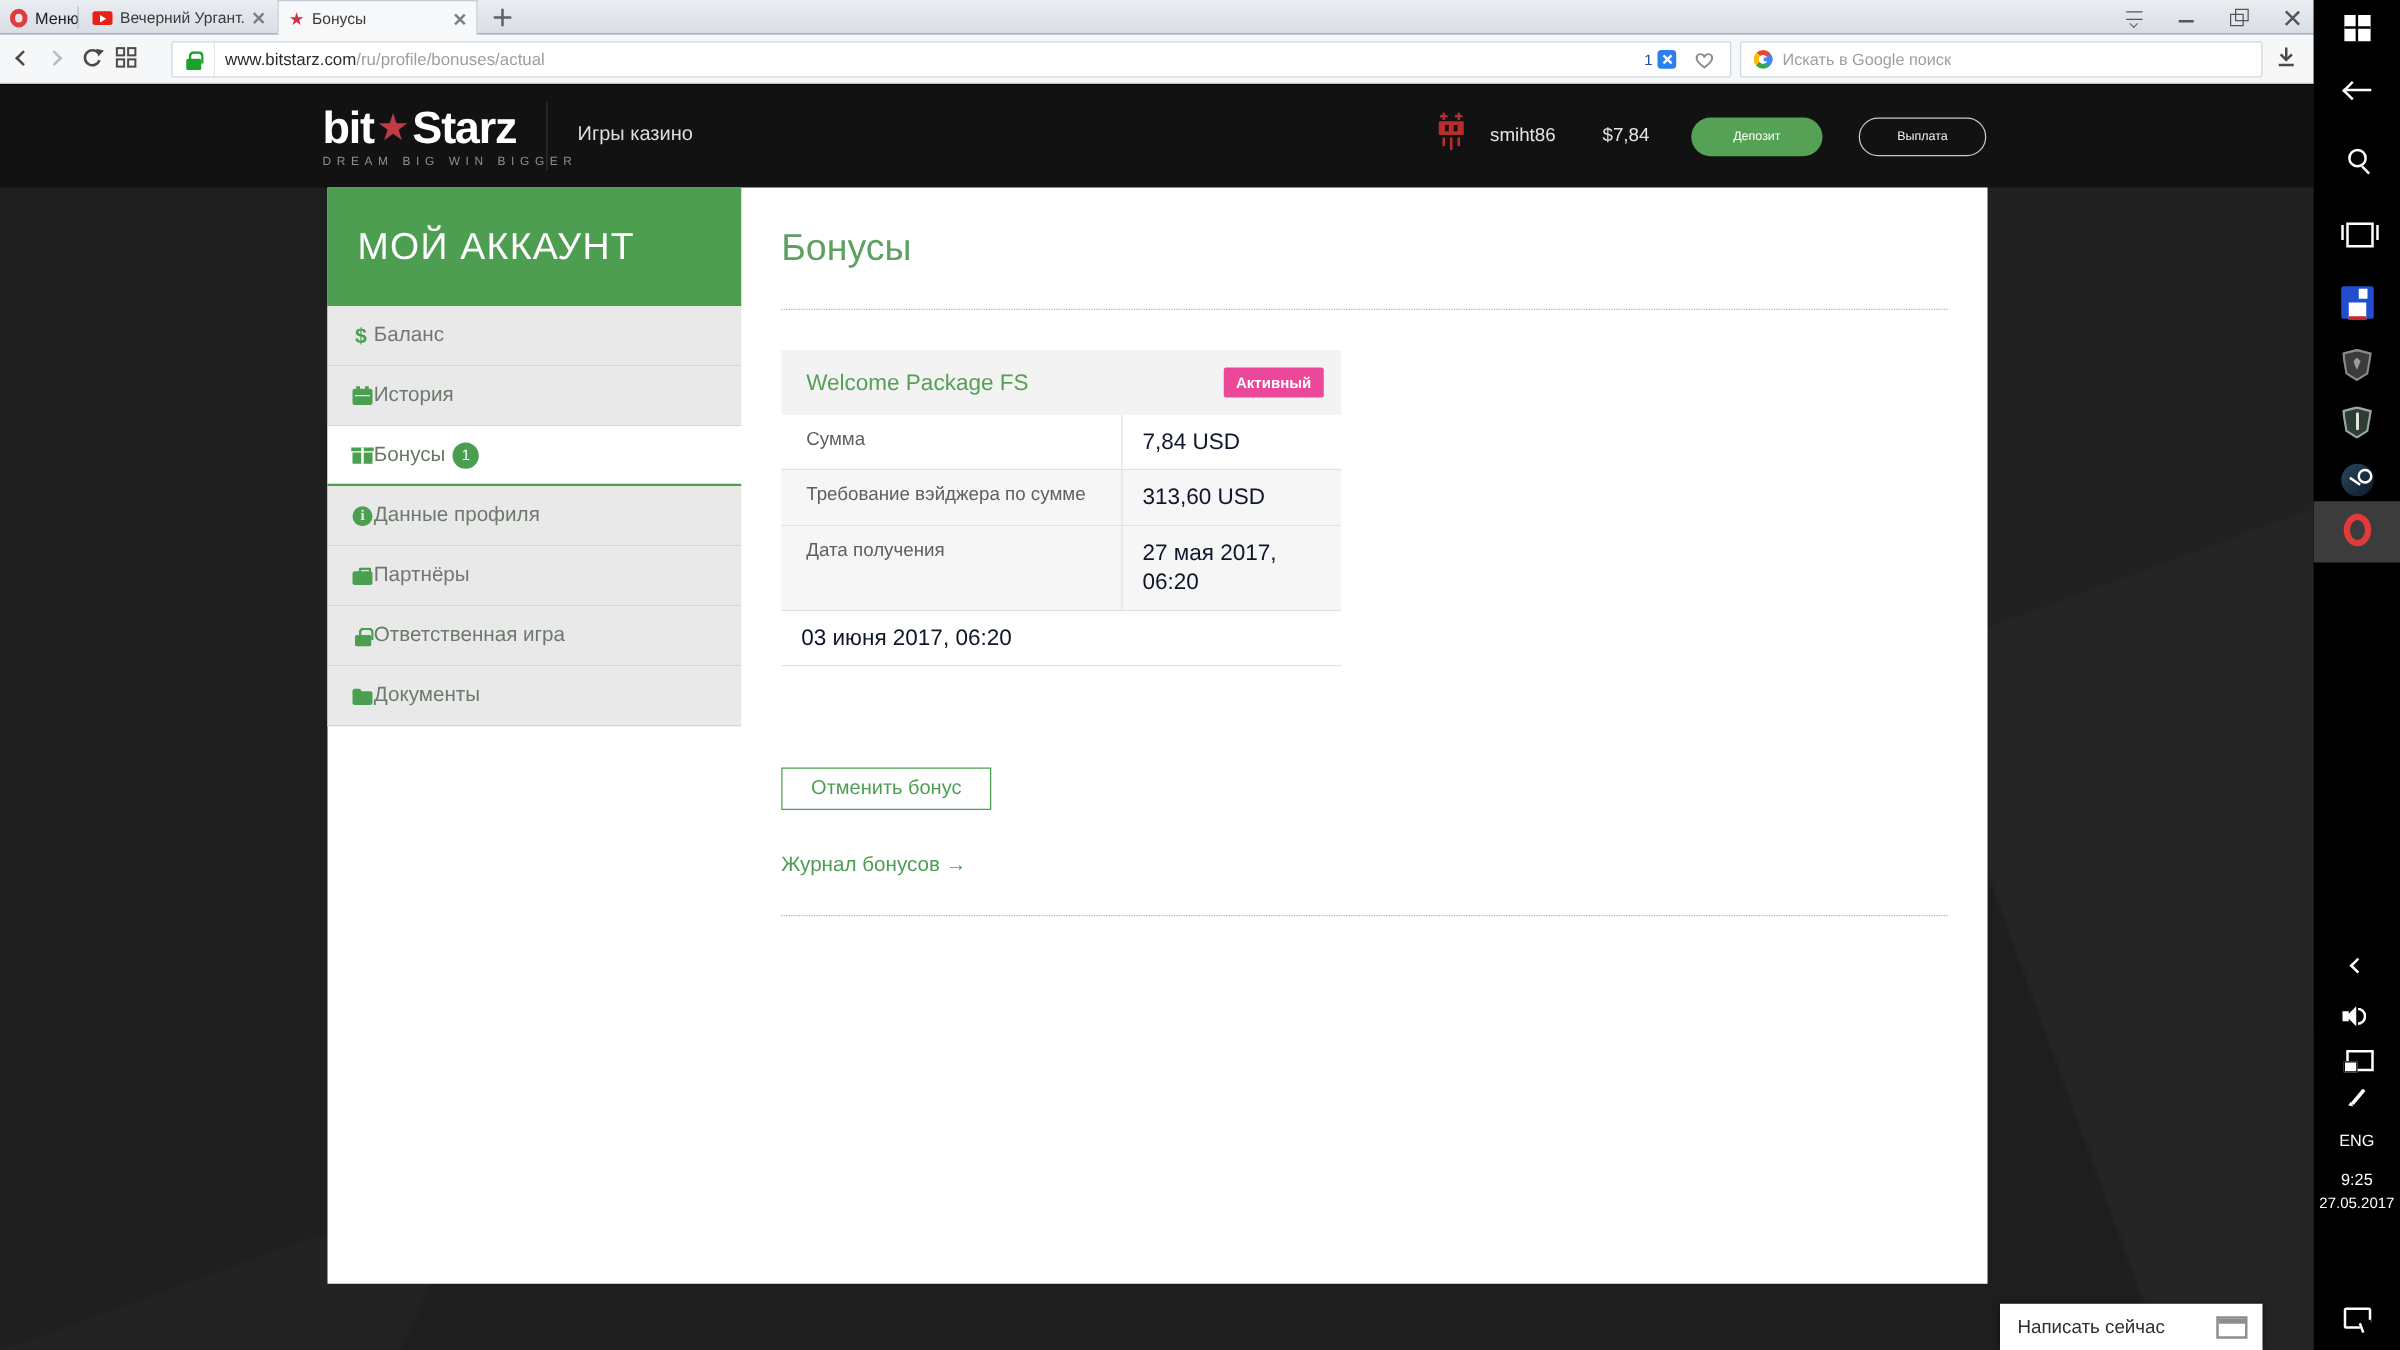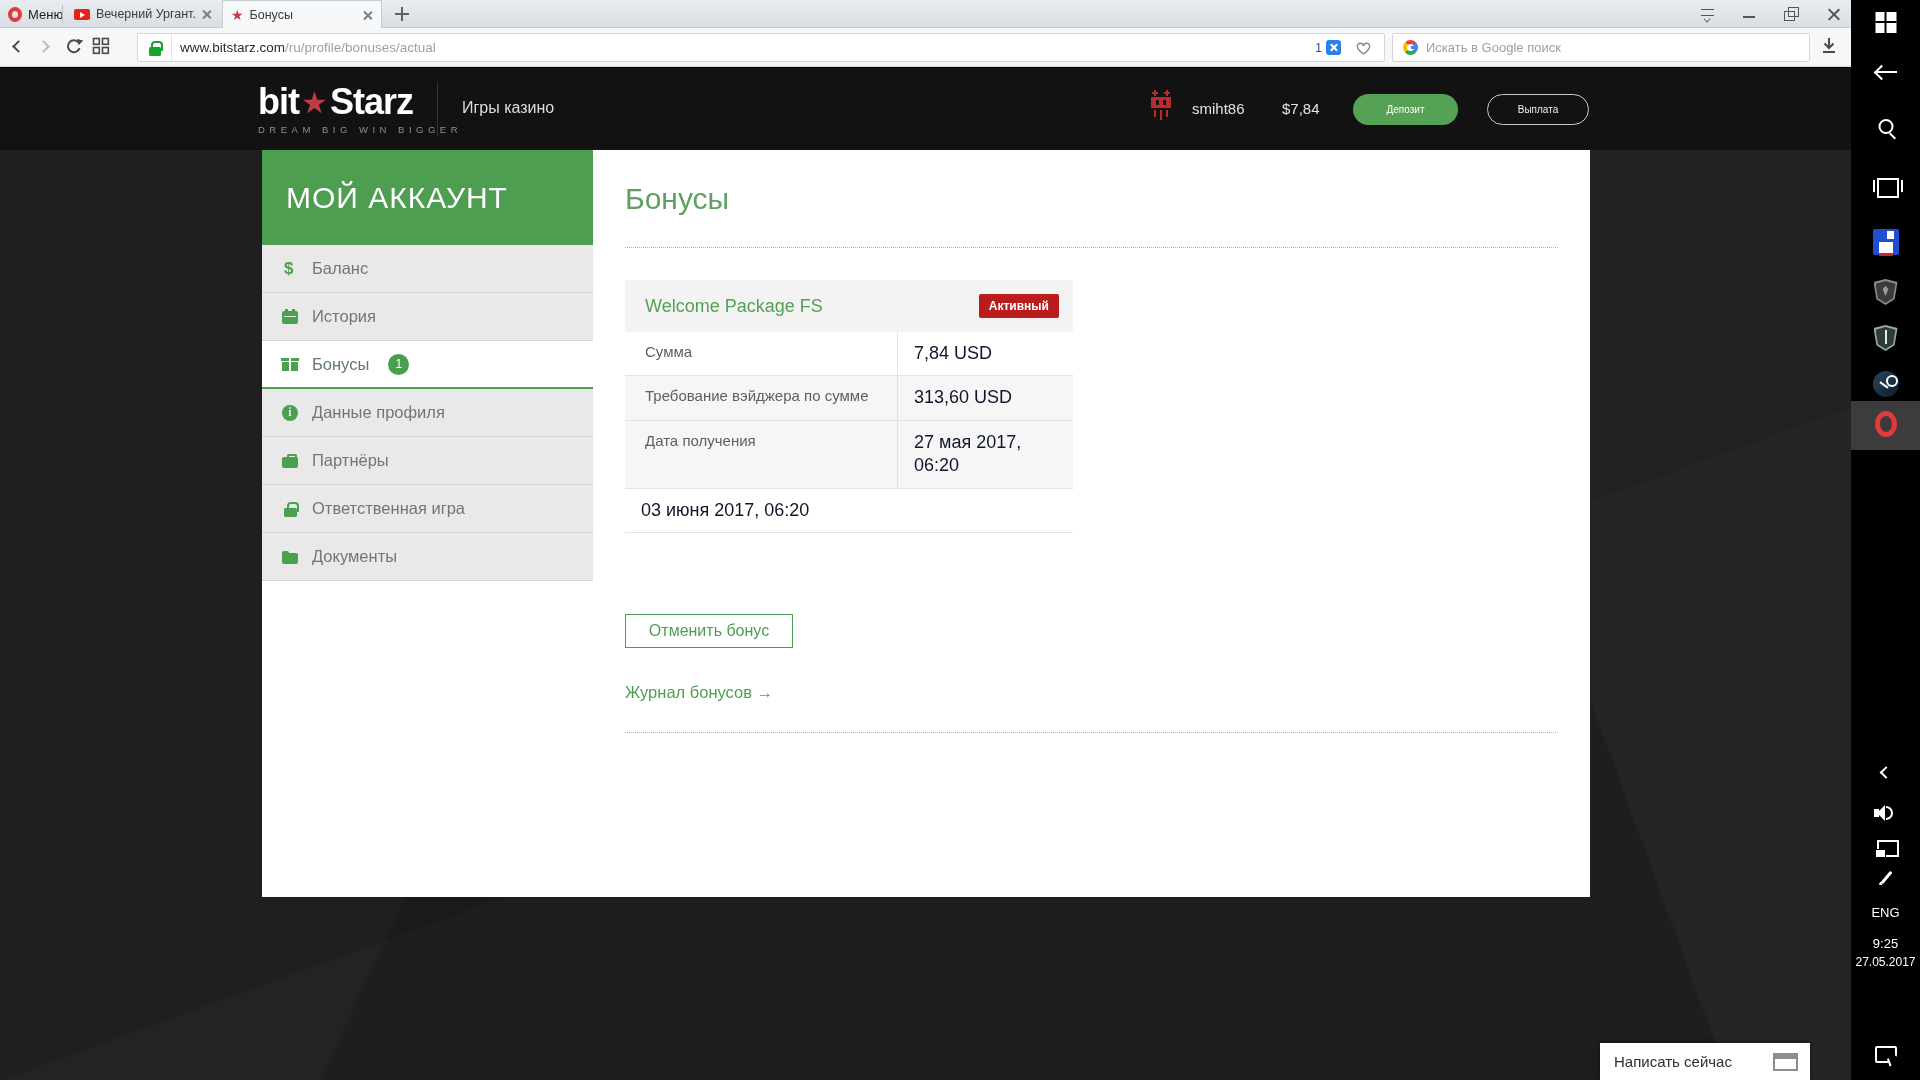--- a/index.html
+++ b/index.html
@@ -76,24 +76,24 @@
   .hdr-divider { position:absolute; left:437px; top:14px; width:1px; height:54px; background:#333; }
   .hdr-nav { position:absolute; left:462px; top:31px; color:#dedede; font-size:16px; cursor:pointer; }
   .hdr-robot { position:absolute; left:1148px; top:22px; cursor:pointer; }
   .hdr-user { position:absolute; left:1192px; top:32px; color:#e3e3e3; font-size:15px; cursor:pointer; }
   .hdr-balance { position:absolute; left:1282px; top:32px; color:#e3e3e3; font-size:15px; }
   .btn-pill { position:absolute; top:26px; height:31px; border-radius:16px; font-size:10px; display:flex; align-items:center; justify-content:center; cursor:pointer; }
   .btn-deposit { left:1353px; width:105px; background:#55a155; color:#fff; }
   .btn-payout { left:1487px; width:102px; background:transparent; border:1px solid #c9c9c9; color:#f0f0f0; }
 
   
-  .card { position:absolute; left:262px; top:82px; width:1328px; height:747px; background:#fff; }
+  .card { position:absolute; left:262px; top:82px; width:1328px; height:877px; background:#fff; }
   .sidebar { position:absolute; left:0; top:0; width:331px; }
   .sb-head { height:95px; background:#4d9e51; color:#fff; font-size:30px; letter-spacing:1px; padding:31px 0 0 24px; }
-  .sb-item { position:relative; height:48px; background:#e9e9e9; border-bottom:1px solid #d6d6d6; display:flex; align-items:center; padding-left:19px; gap:13px; color:#6e7a6e; font-size:16.5px; cursor:pointer; }
+  .sb-item { position:relative; height:48px; background:#e9e9e9; border-bottom:1px solid #d6d6d6; display:flex; align-items:center; padding-left:19px; color:#6e7a6e; font-size:16.5px; cursor:pointer; }
   .sb-item.active { background:#fff; border-bottom:2px solid #4d9e51; color:#657a65; }
   .sb-badge { width:21px; height:21px; border-radius:50%; background:#4a9e50; color:#fff; font-size:12px; display:flex; align-items:center; justify-content:center; margin-left:6px; }
   .sbic { position:relative; width:18px; height:18px; flex:none; }
   .ic-dollar::before { content:"$"; position:absolute; left:3px; top:-1px; color:#4aa050; font-weight:bold; font-size:17px; }
   .ic-cal::before { content:""; position:absolute; left:1px; top:3px; width:16px; height:13px; background:#4aa050; border-radius:2px; }
   .ic-cal::after { content:""; position:absolute; left:4px; top:1px; width:3px; height:4px; background:#4aa050; box-shadow:7px 0 0 #4aa050; }
   .ic-cal i { position:absolute; left:3px; top:8px; width:12px; height:1.5px; background:#e9e9e9; z-index:1; }
   .ic-gift::before { content:""; position:absolute; left:1px; top:7px; width:16px; height:9px; background:#4aa050; }
   .ic-gift::after { content:""; position:absolute; left:0; top:3px; width:18px; height:3px; background:#4aa050; }
   .ic-gift i { position:absolute; left:8px; top:3px; width:2px; height:13px; background:#e9e9e9; z-index:1; }
@@ -107,21 +107,21 @@
   .ic-folder::before { content:""; position:absolute; left:1px; top:5px; width:16px; height:11px; background:#4aa050; border-radius:1px 2px 2px 2px; }
   .ic-folder::after { content:""; position:absolute; left:1px; top:3px; width:7px; height:3px; background:#4aa050; border-radius:2px 2px 0 0; }
 
   .main { position:absolute; left:331px; top:0; width:997px; height:877px; }
   .page-title { position:absolute; left:32px; top:32px; font-size:30px; color:#5da061; }
   .dotline { position:absolute; left:32px; right:32px; border-top:1px dotted #b3b3b3; }
   .dot1 { top:97px; } .dot2 { top:582px; }
   .btable { position:absolute; left:32px; top:130px; width:448px; }
   .bt-head { height:52px; background:#f3f3f3; display:flex; align-items:center; padding:0 14px 0 20px; }
   .bt-name { color:#55a057; font-size:18px; }
-  .bt-status { margin-left:auto; background:#b91c1c; color:#fff; font-size:12px; font-weight:bold; padding:5px 10px; border-radius:2px; }
+  .bt-status { margin-left:auto; background:#ec4899; color:#fff; font-size:12px; font-weight:bold; padding:5px 10px; border-radius:2px; }
   .bt-row { display:flex; border-bottom:1px solid #e2e2e2; background:#fff; }
   .bt-row.alt { background:#f6f6f6; }
   .bt-label { width:273px; padding:10px 16px 10px 20px; border-right:1px solid #e2e2e2; color:#5f5f5f; font-size:15px; line-height:1.3; }
   .bt-value { flex:1; padding:10px 4px 10px 16px; color:#0f172a; font-size:18px; line-height:1.3; }
   .cancel-btn { position:absolute; left:32px; top:464px; width:168px; height:34px; background:#fff; border:1px solid #4d9e51; color:#4d9e51; font-size:16px; display:flex; align-items:center; justify-content:center; cursor:pointer; }
   .journal { position:absolute; left:32px; top:533px; color:#4d9e51; font-size:16.5px; cursor:pointer; }
   .promo { position:absolute; left:32px; top:619px; width:375px; height:133px; background:#d9d9d9; }
   .promo-l1 { position:absolute; left:23px; top:13px; font-size:19px; color:#6e6e6e; }
   .promo-l2 { position:absolute; left:23px; top:39px; font-size:14px; font-weight:bold; color:#4a4a4a; }
   .promo-input { position:absolute; left:23px; top:76px; width:214px; height:33px; border:none; background:#fff; font-size:15px; padding:0 8px; outline:none; }

